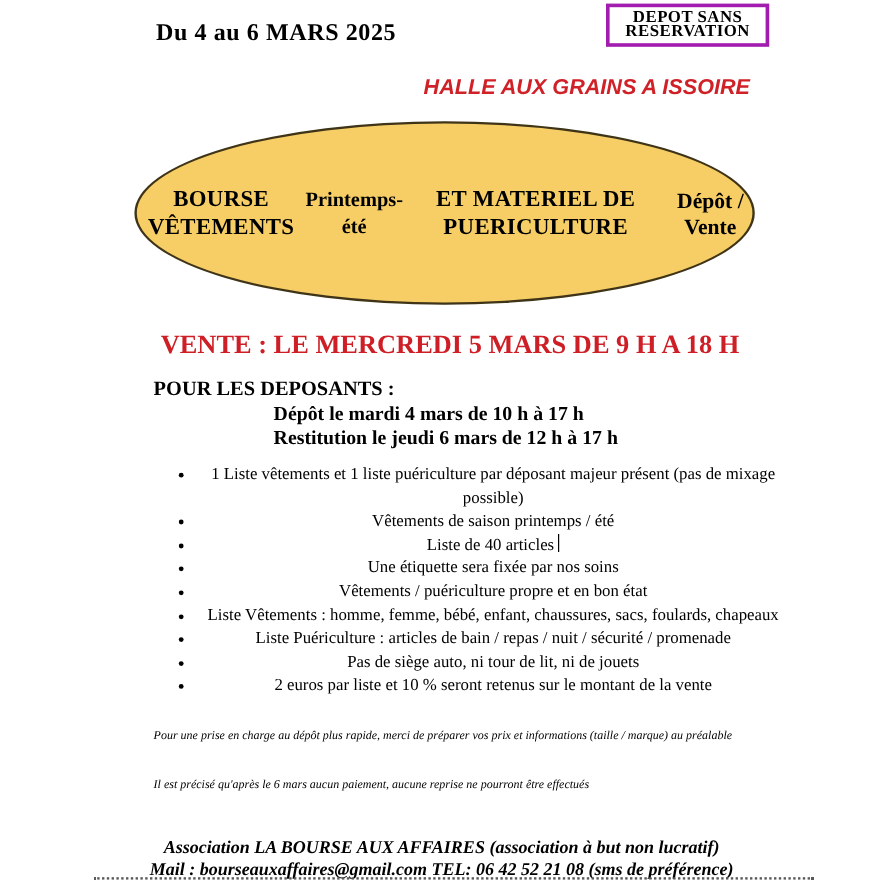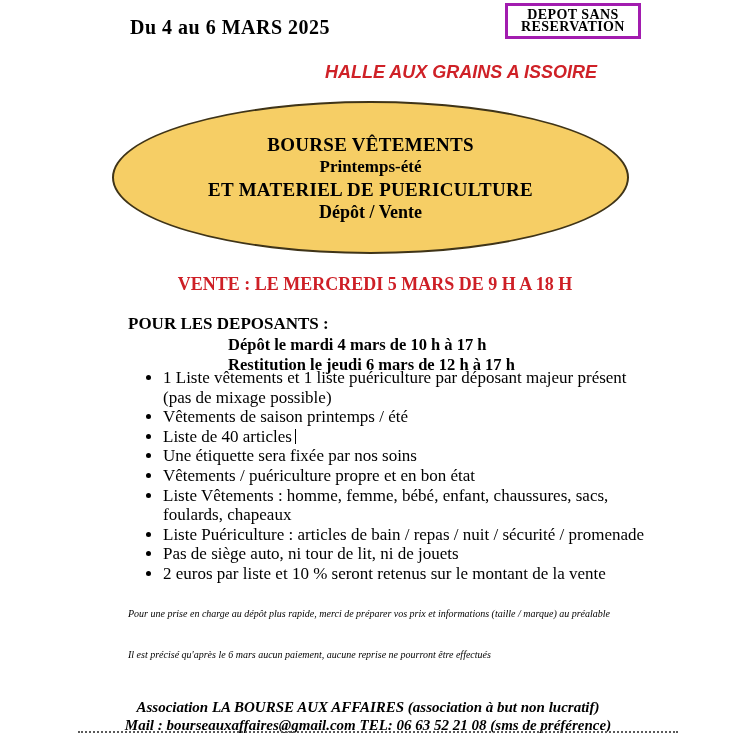--- a/index.html
+++ b/index.html
@@ -23,60 +23,61 @@
     position:absolute; left:505px; top:3px; width:130px; height:30px;
     border:3px solid #a21caf;
     display:flex; flex-direction:column; align-items:center; justify-content:center;
     font-size:14px; font-weight:bold; line-height:12.5px; letter-spacing:0.4px;
     text-align:center;
   }
   .venue {
     position:absolute; left:325px; top:62px; width:300px;
     font-family:"Liberation Sans", sans-serif;
     font-size:18px; font-weight:bold; font-style:italic;
-    color:#cf2127; white-space:nowrap;
+    color:#cf2127; white-space:nowrap;text-align:right;
   }
 
   
   .banner {
     position:absolute; left:112px; top:101px; width:517px; height:153px;
     background:#f6ce65;
     border:2px solid #3f3418;
     border-radius:50%;
-    display:flex; flex-direction:column; align-items:center; justify-content:center;
+    display:flex; flex-direction:row; align-items:center; justify-content:center;
     text-align:center;
     box-sizing:border-box;
   }
   .banner .l1, .banner .l3 { font-size:19px; font-weight:bold; line-height:23px; letter-spacing:0.3px; }
   .banner .l2 { font-size:17px; font-weight:bold; line-height:22px; }
   .banner .l4 { font-size:18px; font-weight:bold; line-height:22px; }
 
   
   .sale-notice {
     position:absolute; left:128px; top:274px; width:494px;
     text-align:center;
-    font-size:18px; font-weight:bold; color:#ce1f26;
+    font-size:22px; font-weight:bold; color:#ce1f26;
     white-space:nowrap;
   }
 
   
   .depositors-heading {
     position:absolute; left:128px; top:314px;
     font-size:17px; font-weight:bold;
   }
   .deposit-line { position:absolute; left:228px; font-size:16.5px; font-weight:bold; white-space:nowrap; }
   .deposit-1 { top:335px; }
   .deposit-2 { top:355px; }
 
   
   .rules {
-    position:absolute; left:128px; top:368px; width:496px;
+    position:absolute; left:128px; top:386px; width:496px;
     margin:0; padding:0 0 0 35px;
-    font-size:17px; line-height:19.6px;
+    font-size:14px; line-height:19.6px;
     list-style:disc outside;
+    text-align:center;
   }
   .rules li { margin:0; padding:0; }
   .caret {
     display:inline-block; width:1.5px; height:15px;
     background:#000; margin-left:3px; vertical-align:-2px;
   }
 
   
   .notes {
     position:absolute; left:128px; top:604px; width:494px;
@@ -137,18 +138,18 @@
     <li><span>2 euros par liste et 10 % seront retenus sur le montant de la vente</span></li>
   </ul>
 
   <div class="notes">
     <p>Pour une prise en charge au dépôt plus rapide, merci de préparer vos prix et informations (taille / marque) au préalable</p>
     <p>Il est précisé qu'après le 6 mars aucun paiement, aucune reprise ne pourront être effectués</p>
   </div>
 
   <div class="footer">
     <div>Association LA BOURSE AUX AFFAIRES (association à but non lucratif)</div>
-    <div>Mail : bourseauxaffaires@gmail.com TEL: 06 63 52 21 08 (sms de préférence)</div>
+    <div>Mail : bourseauxaffaires@gmail.com TEL: 06 42 52 21 08 (sms de préférence)</div>
   </div>
 
   <div class="bottom-rule"></div>
 
 </div>
 
 </body></html>

